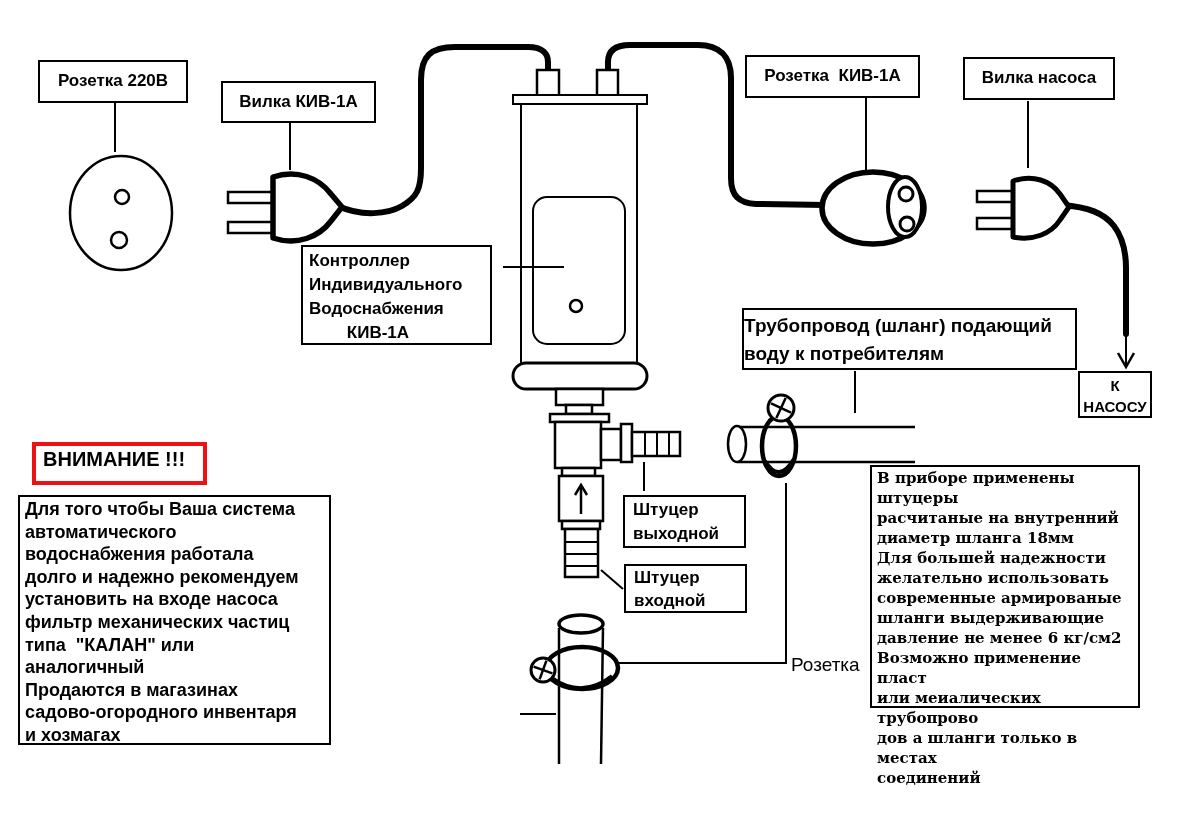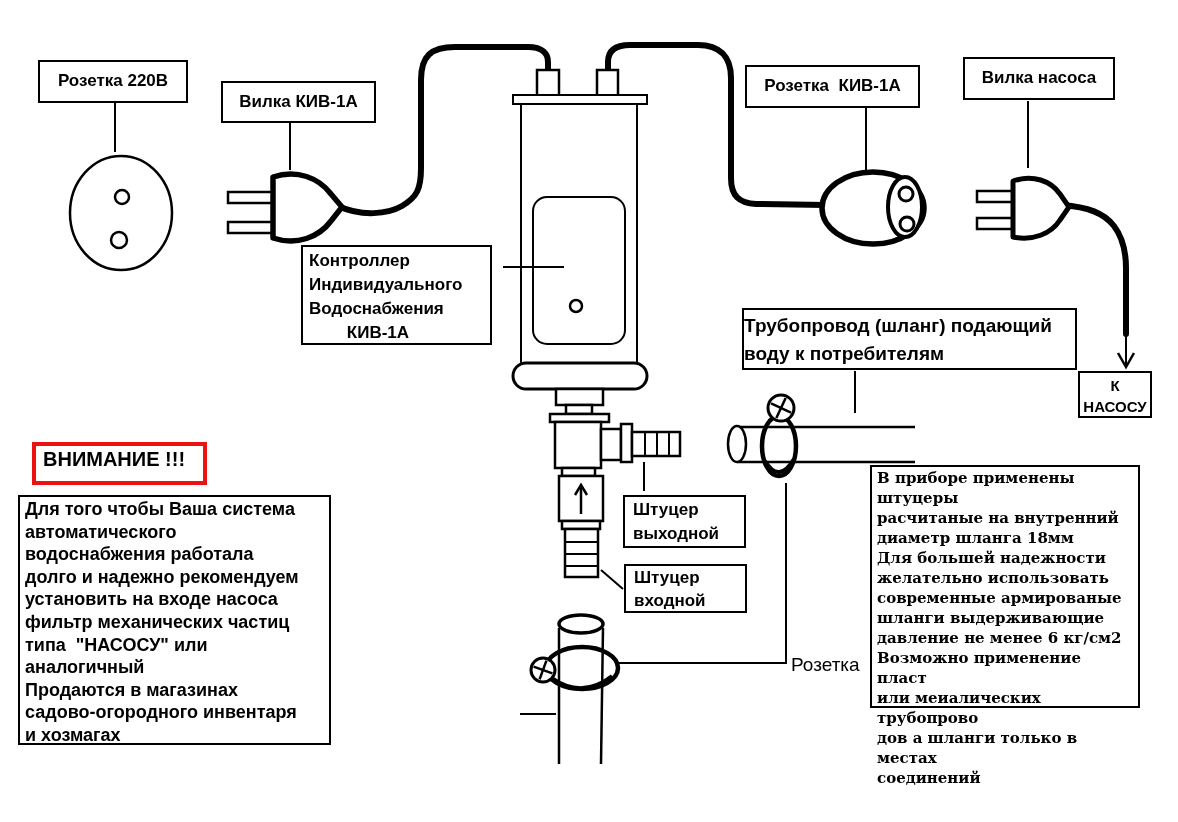--- a/index.html
+++ b/index.html
@@ -4,21 +4,21 @@
 <style>
   html,body{margin:0;padding:0;background:#fff;}
   #stage{position:relative;width:1178px;height:822px;background:#fff;overflow:hidden;
          font-family:"Liberation Sans",sans-serif;color:#000;}
   #art{position:absolute;left:0;top:0;width:1178px;height:822px;}
   .box{position:absolute;background:#fff;border:2px solid #000;font-weight:bold;
        white-space:pre-wrap;box-sizing:border-box;line-height:1.3;}
   .center{display:flex;align-items:center;justify-content:center;text-align:left;}
   #b-socket220{left:38px;top:60px;width:150px;height:43px;font-size:17px;}
   #b-plugkiv{left:221px;top:61px;width:155px;height:42px;font-size:17px;margin-top:20px;}
-  #b-socketkiv{left:745px;top:55px;width:175px;height:43px;font-size:17px;margin-top:10px;}
+  #b-socketkiv{left:745px;top:55px;width:175px;height:43px;font-size:17px;}
   #b-plugpump{left:963px;top:57px;width:152px;height:43px;font-size:17px;}
   #b-controller{left:301px;top:245px;width:191px;height:100px;font-size:17px;line-height:24px;padding:2px 6px;}
   #b-title{left:32px;top:343px;width:271px;height:90px;border-width:5px;font-size:20px;line-height:26px;padding:1px 6px;}
   #b-warning{left:32px;top:442px;width:175px;height:43px;border-width:4px;font-size:20px;padding-left:7px;}
   #b-advice{left:18px;top:495px;width:313px;height:250px;font-size:18px;line-height:22.6px;padding:1px 5px;}
   #b-pipeout{left:742px;top:308px;width:335px;height:62px;font-size:19px;line-height:28px;padding-top:2px;}
   #b-topump{left:1078px;top:371px;width:74px;height:47px;font-size:15px;line-height:21px;text-align:center;padding-top:2px;}
   #b-note{left:870px;top:465px;width:270px;height:243px;font-family:"DejaVu Serif",serif;
           font-size:15px;line-height:20px;padding:1px 5px;}
   #b-fitout{left:623px;top:495px;width:123px;height:53px;font-size:17px;line-height:24px;padding:1px 8px;}
@@ -156,21 +156,21 @@
 
 
   <div class="box" id="b-warning" style="border-color:#ee1111;">ВНИМАНИЕ !!!</div>
 
   <div class="box" id="b-advice">Для того чтобы Ваша система
 автоматического
 водоснабжения работала
 долго и надежно рекомендуем
 установить на входе насоса
 фильтр механических частиц
-типа  "НАСОСУ" или
+типа  "КАЛАН" или
 аналогичный
 Продаются в магазинах
 садово-огородного инвентаря
 и хозмагах</div>
 
   <div class="box" id="b-pipeout">Трубопровод (шланг) подающий
 воду к потребителям</div>
 
   <div class="box" id="b-topump">К
 НАСОСУ</div>

